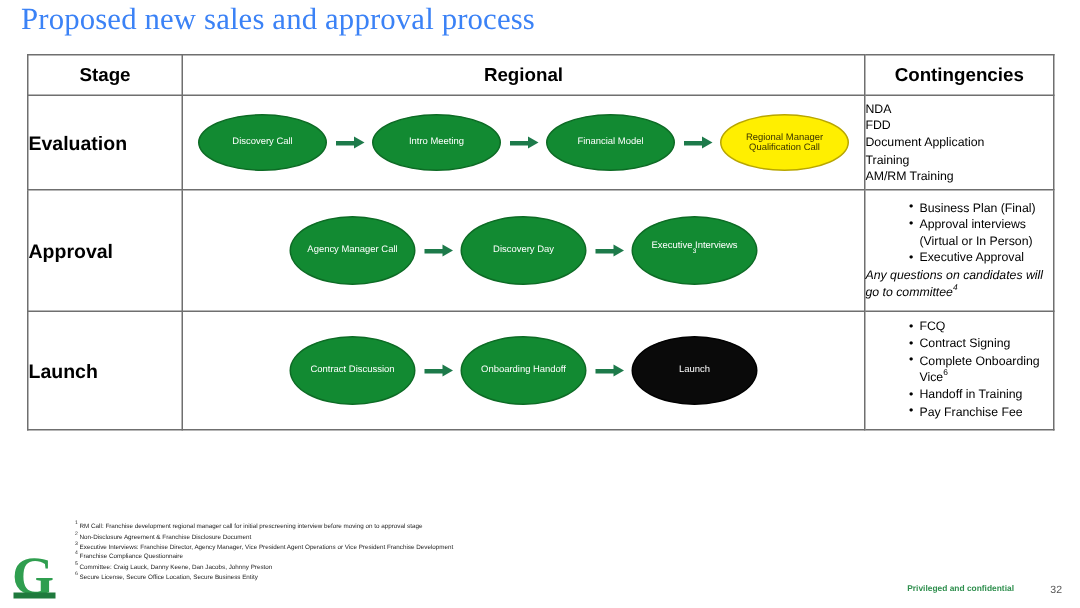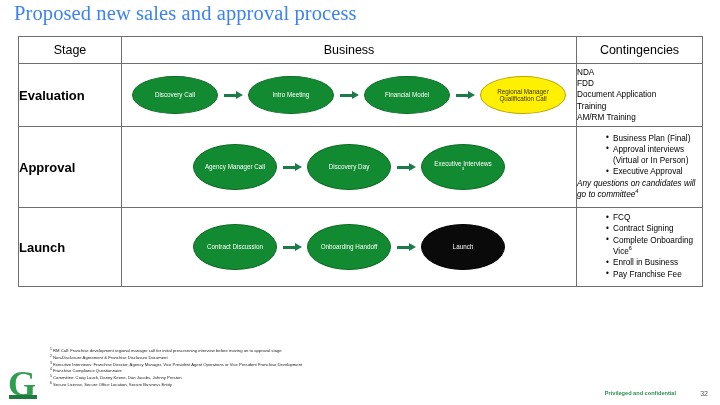--- a/index.html
+++ b/index.html
@@ -43,21 +43,21 @@
     vertical-align: middle;
     background: #ffffff;
   }
   .col-stage { width: 103px; }
   .col-meet  { width: 455px; }
   .col-cont  { width: 126px; }
 
   .hdr {
     height: 26px;
     text-align: center;
-    font-weight: normal;
+    font-weight: bold;
     font-size: 12.5px;
   }
 
   .stage-cell {
     text-align: left;
     font-weight: bold;
     font-size: 13px;
   }
 
   .row-eval .meet-cell,
@@ -238,21 +238,21 @@
 
 <table class="proc-table">
   <colgroup>
     <col class="col-stage">
       <col class="col-meet">
       <col class="col-cont">
   </colgroup>
   <thead>
     <tr>
       <th class="hdr">Stage</th>
-      <th class="hdr">Business</th>
+      <th class="hdr">Regional</th>
       <th class="hdr">Contingencies</th>
     </tr>
   </thead>
   <tbody>
 
     <tr class="row-eval">
       <td class="stage-cell">Evaluation</td>
       <td class="meet-cell">
         <div class="flow">
           <div class="node green sz-eval">
@@ -325,21 +325,21 @@
           <div class="node black sz-lnch">
             <span>Launch</span>
           </div>
         </div>
       </td>
       <td class="cont-cell">
         <ul class="cont-list">
           <li>FCQ</li>
           <li>Contract Signing</li>
           <li><span>Complete Onboarding Vice</span><sup>6</sup></li>
-          <li>Enroll in Business</li>
+          <li>Handoff in Training</li>
           <li>Pay Franchise Fee</li>
         </ul>
       </td>
     </tr>
   </tbody>
 </table>
 
 <div class="footnotes">
   <div><sup>1</sup> <span>RM Call: Franchise development regional manager call for initial prescreening interview before moving on to approval stage</span></div>
   <div><sup>2</sup> <span>Non-Disclosure Agreement &amp; Franchise Disclosure Document</span></div>

